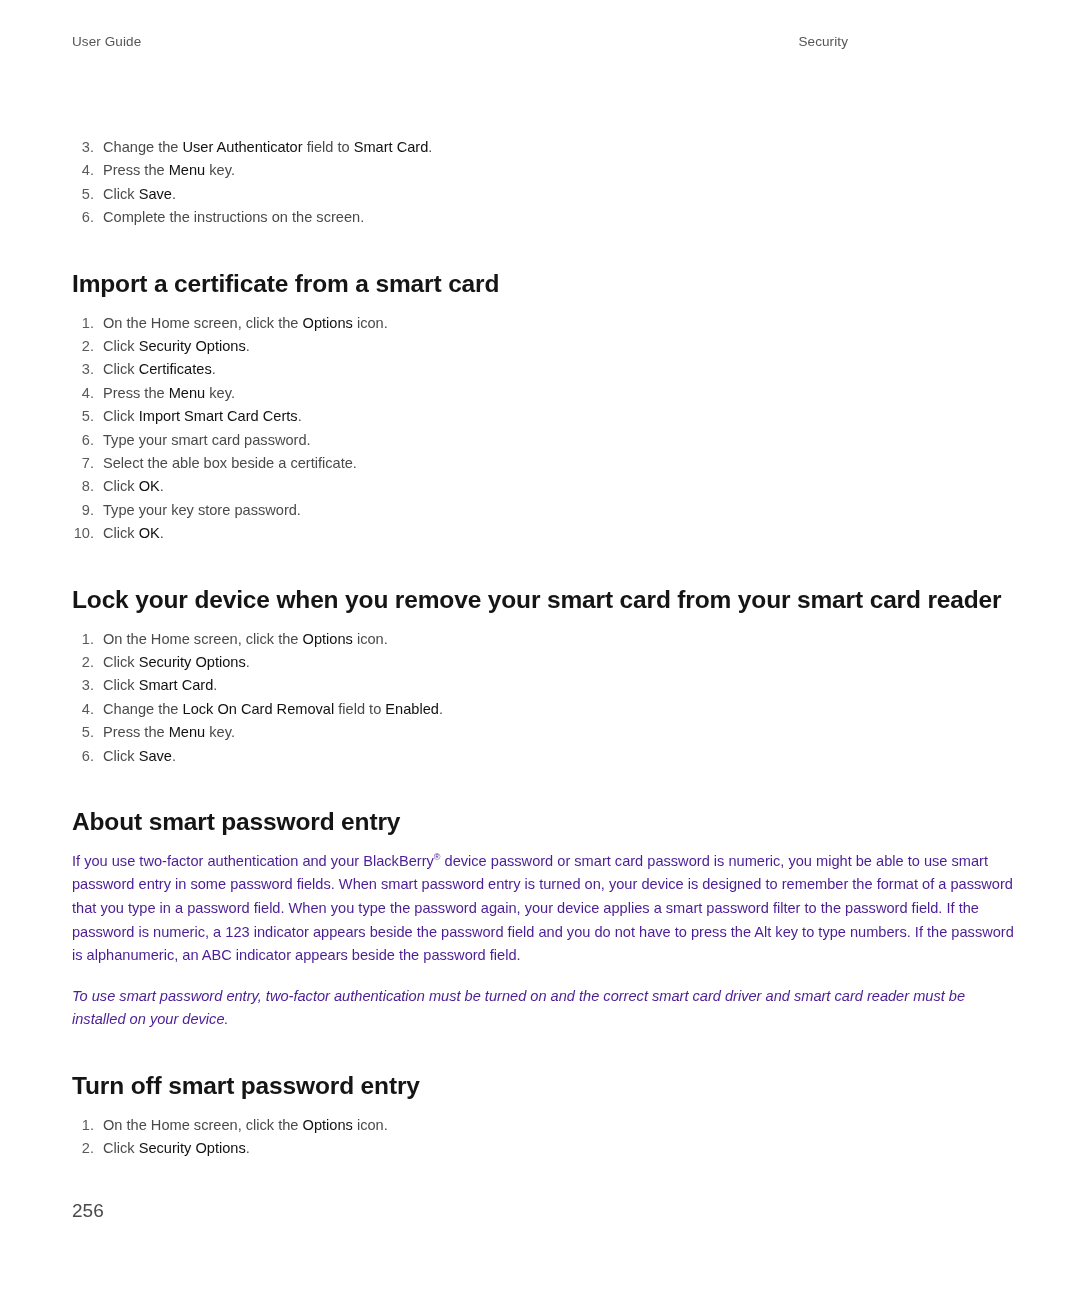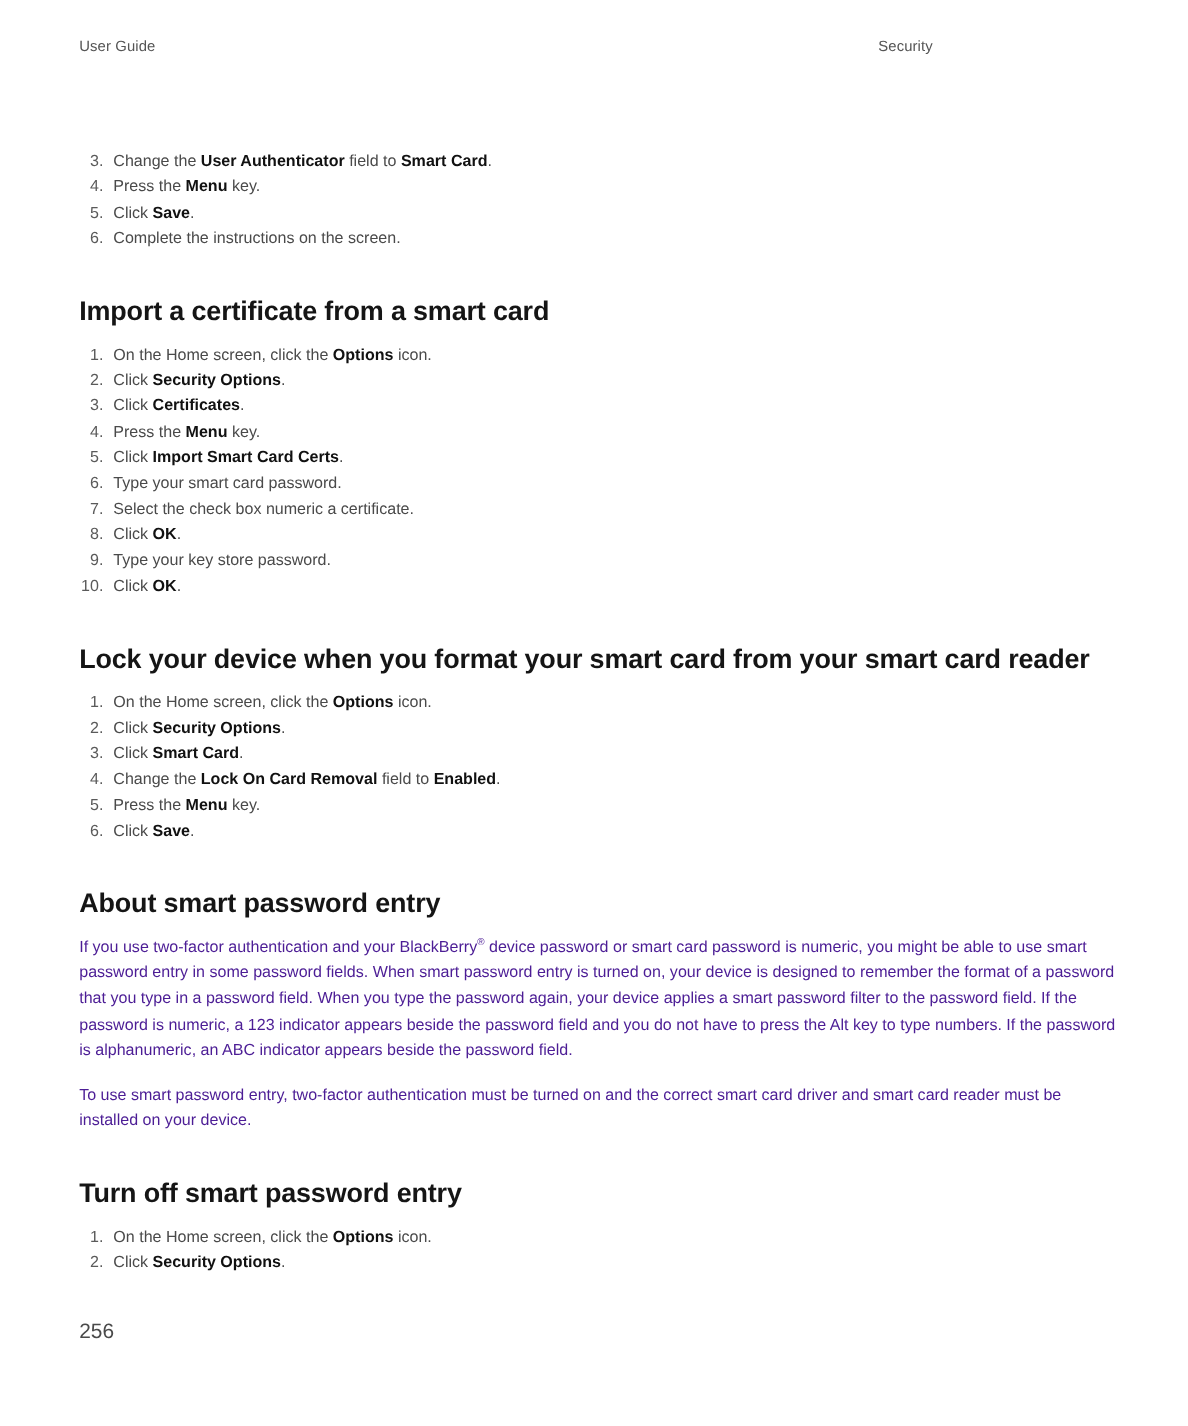--- a/index.html
+++ b/index.html
@@ -72,31 +72,31 @@
     white-space: nowrap;
   }
   ol.steps li .num {
     position: absolute;
     left: 0;
     width: 22px;
     text-align: right;
     color: #5a5a5a;
   }
   ol.steps li .txt { display: inline; }
-  ol.steps b { color: #111111; font-weight: bold; }
+  ol.steps b { color: #111111; font-weight: normal; }
 
   
   p.body-text {
     font-size: 14.6px;
     line-height: 23.6px;
     color: #4c1d95;
     margin: 0 0 17px 0;
     text-align: left;
   }
-  p.body-text:last-child { margin-bottom: 0; }
+  p.body-text:last-child { margin-bottom: 0; font-style: italic; }
   .para-block { margin-bottom: 4px; }
 
   
   .page-number {
     position: absolute;
     left: 72px;
     top: 1200px;
     font-size: 19px;
     color: #4a4a4a;
   }
@@ -127,27 +127,27 @@
       <div class="heading-block">
         <h2 class="section-heading">Import a certificate from a smart card</h2>
       </div>
       <ol class="steps">
         <li><span class="num">1.</span><span class="txt">On the Home screen, click the <b>Options</b> icon.</span></li>
         <li><span class="num">2.</span><span class="txt">Click <b>Security Options</b>.</span></li>
         <li><span class="num">3.</span><span class="txt">Click <b>Certificates</b>.</span></li>
         <li><span class="num">4.</span><span class="txt">Press the <b>Menu</b> key.</span></li>
         <li><span class="num">5.</span><span class="txt">Click <b>Import Smart Card Certs</b>.</span></li>
         <li><span class="num">6.</span><span class="txt">Type your smart card password.</span></li>
-        <li><span class="num">7.</span><span class="txt">Select the check box numeric a certificate.</span></li>
+        <li><span class="num">7.</span><span class="txt">Select the able box beside a certificate.</span></li>
         <li><span class="num">8.</span><span class="txt">Click <b>OK</b>.</span></li>
         <li><span class="num">9.</span><span class="txt">Type your key store password.</span></li>
         <li><span class="num">10.</span><span class="txt">Click <b>OK</b>.</span></li>
       </ol>
       <div class="heading-block">
-        <h2 class="section-heading">Lock your device when you format your smart card from your smart card reader</h2>
+        <h2 class="section-heading">Lock your device when you remove your smart card from your smart card reader</h2>
       </div>
       <ol class="steps">
         <li><span class="num">1.</span><span class="txt">On the Home screen, click the <b>Options</b> icon.</span></li>
         <li><span class="num">2.</span><span class="txt">Click <b>Security Options</b>.</span></li>
         <li><span class="num">3.</span><span class="txt">Click <b>Smart Card</b>.</span></li>
         <li><span class="num">4.</span><span class="txt">Change the <b>Lock On Card Removal</b> field to <b>Enabled</b>.</span></li>
         <li><span class="num">5.</span><span class="txt">Press the <b>Menu</b> key.</span></li>
         <li><span class="num">6.</span><span class="txt">Click <b>Save</b>.</span></li>
       </ol>
       <div class="heading-block">

